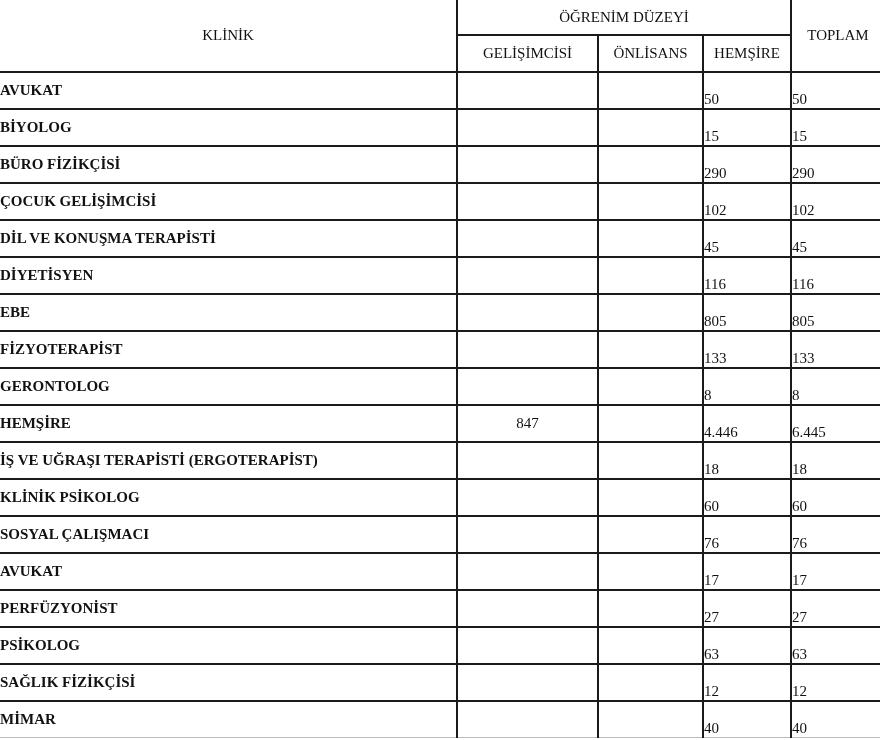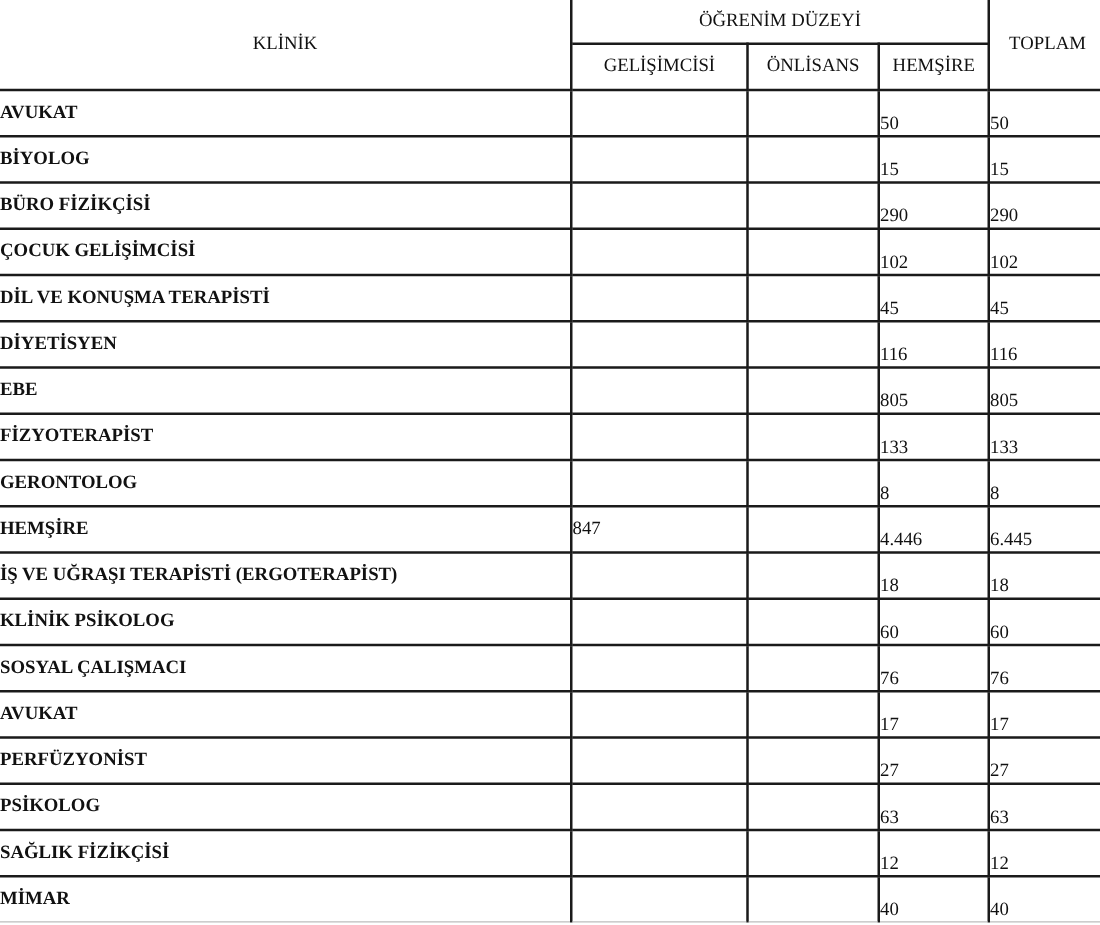--- a/index.html
+++ b/index.html
@@ -76,20 +76,21 @@
       padding-top: 2px;
       white-space: nowrap;
       border-radius: 16px;
     }
     td.num {
       text-align: left;
       vertical-align: bottom;
       padding-bottom: 4px;
     }
     td.num-mid {
+      text-align: center;
       vertical-align: middle;
       padding-top: 2px;
       font-family: Liberation Serif, serif;
     }
     tbody tr:last-child td {
       border-bottom: 1px solid #bdbdbd;
     }
   </style>
 </head>
 <body>

